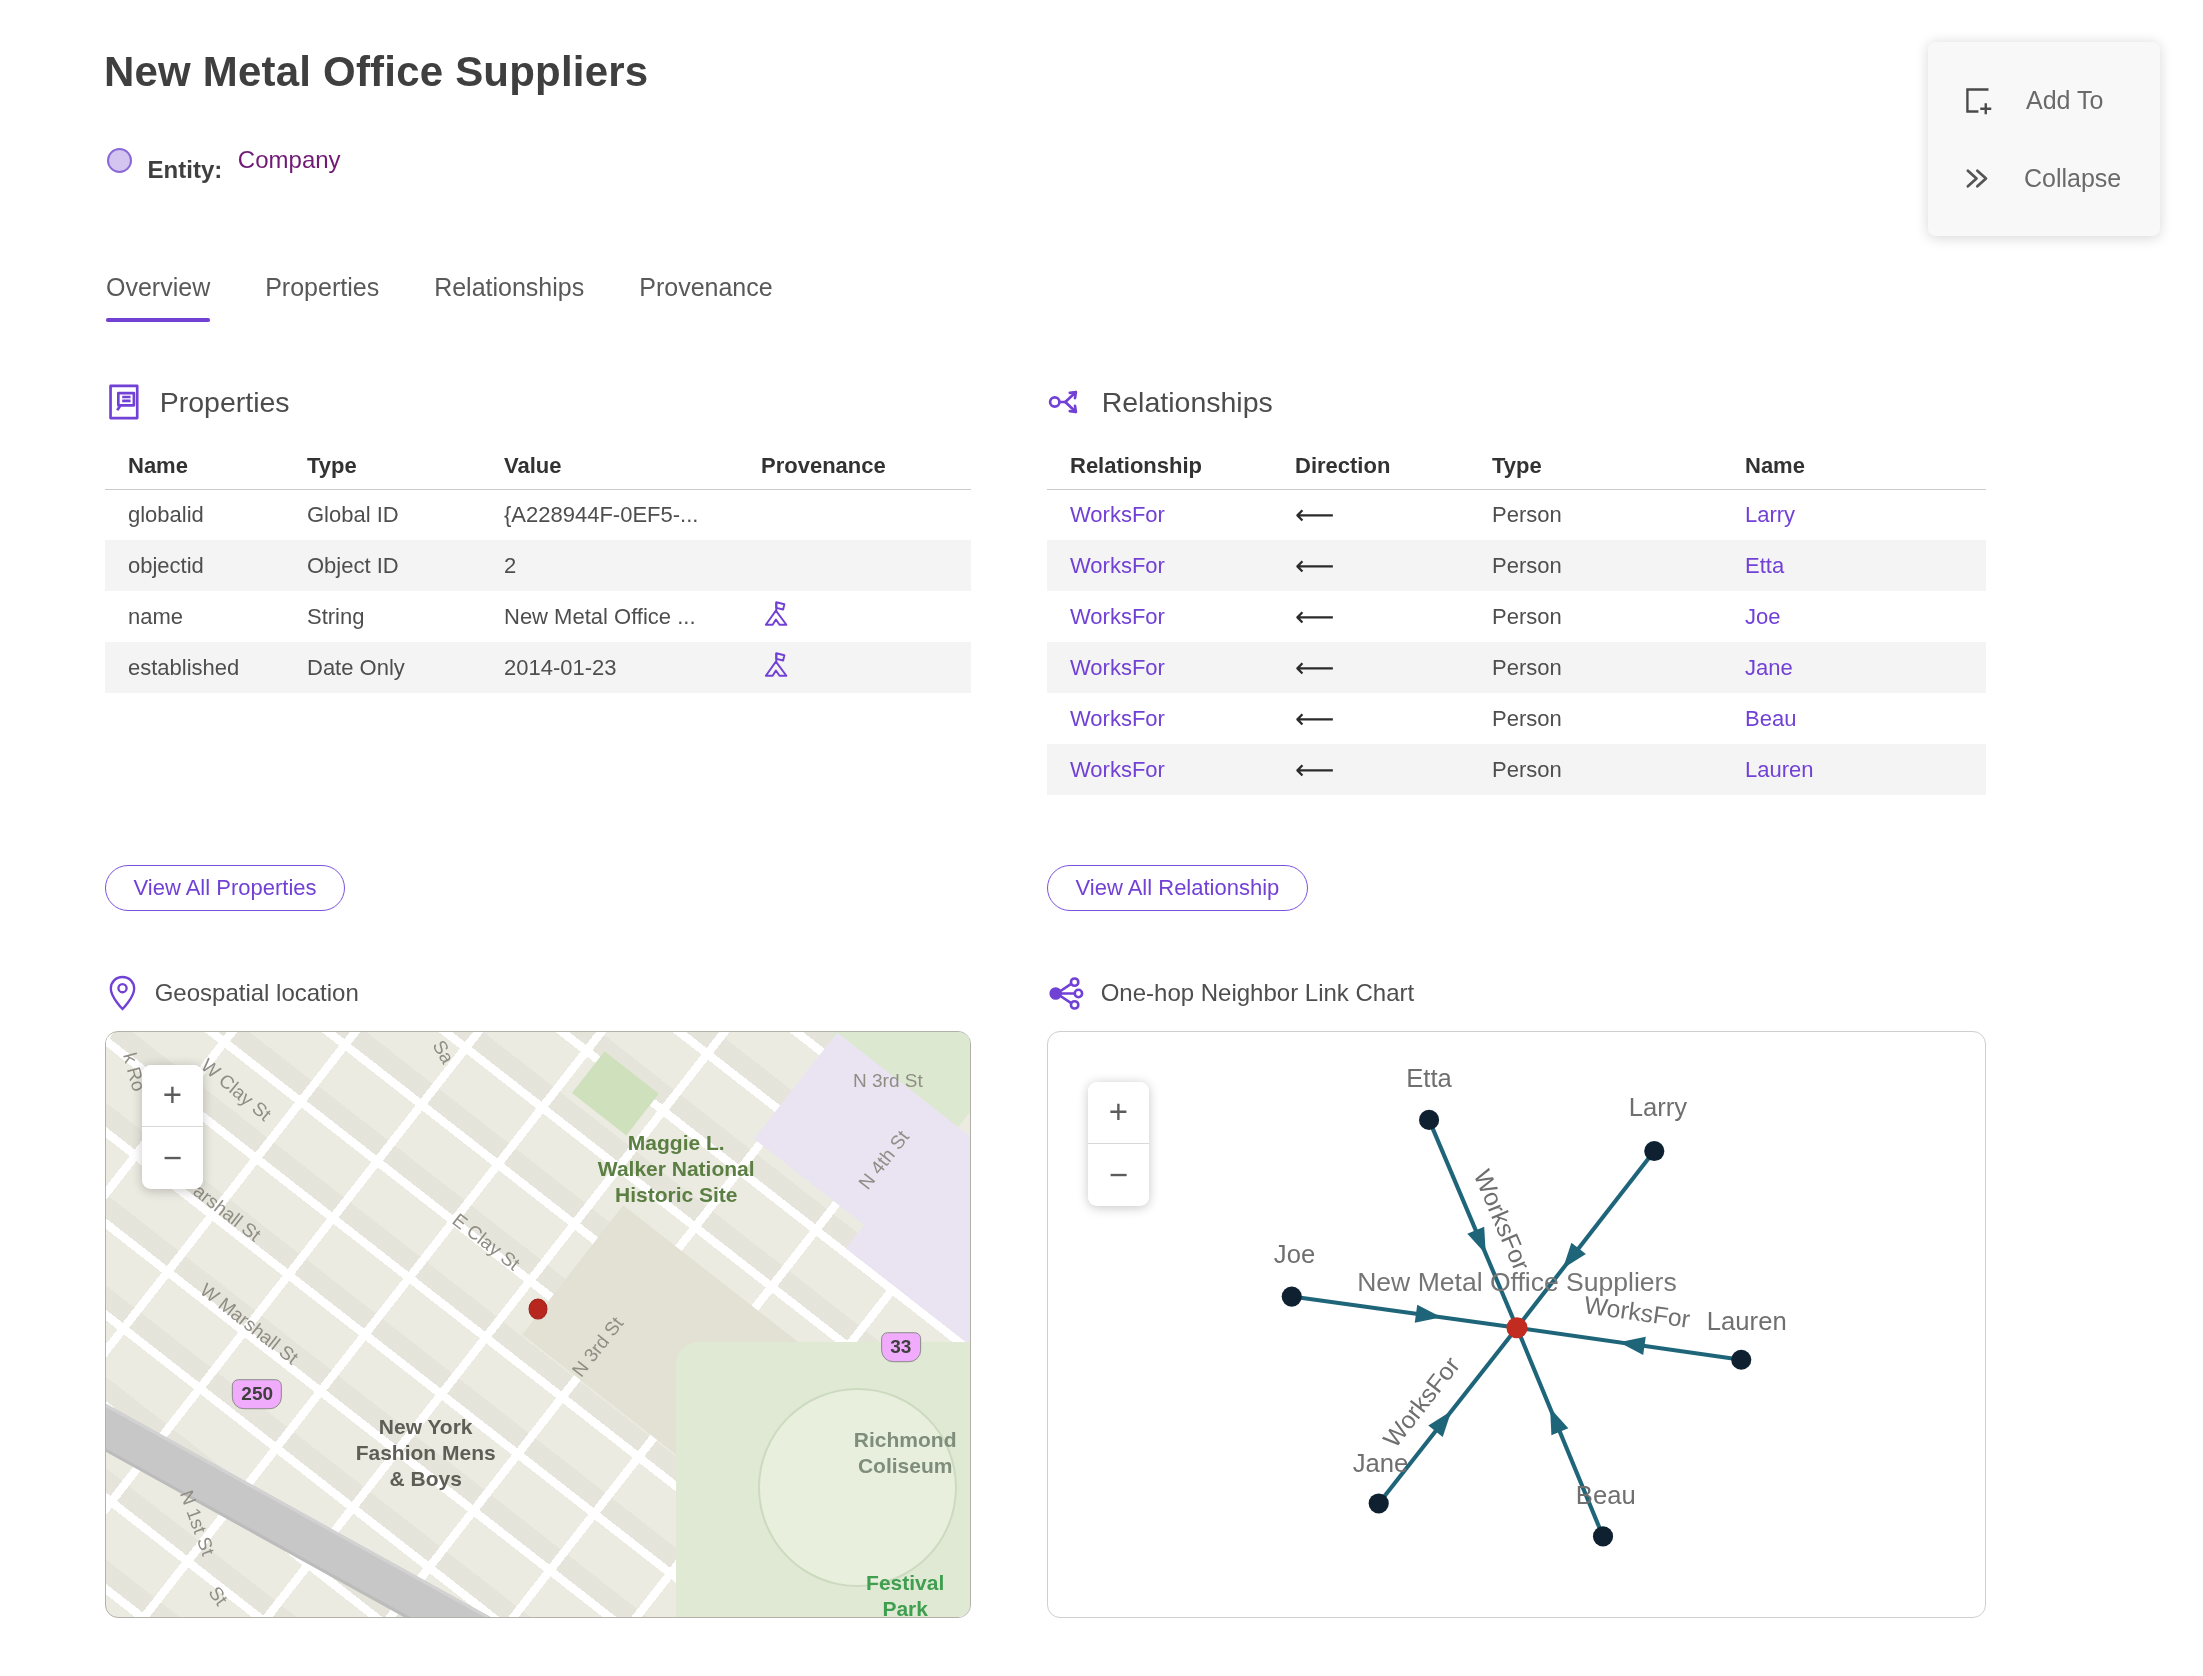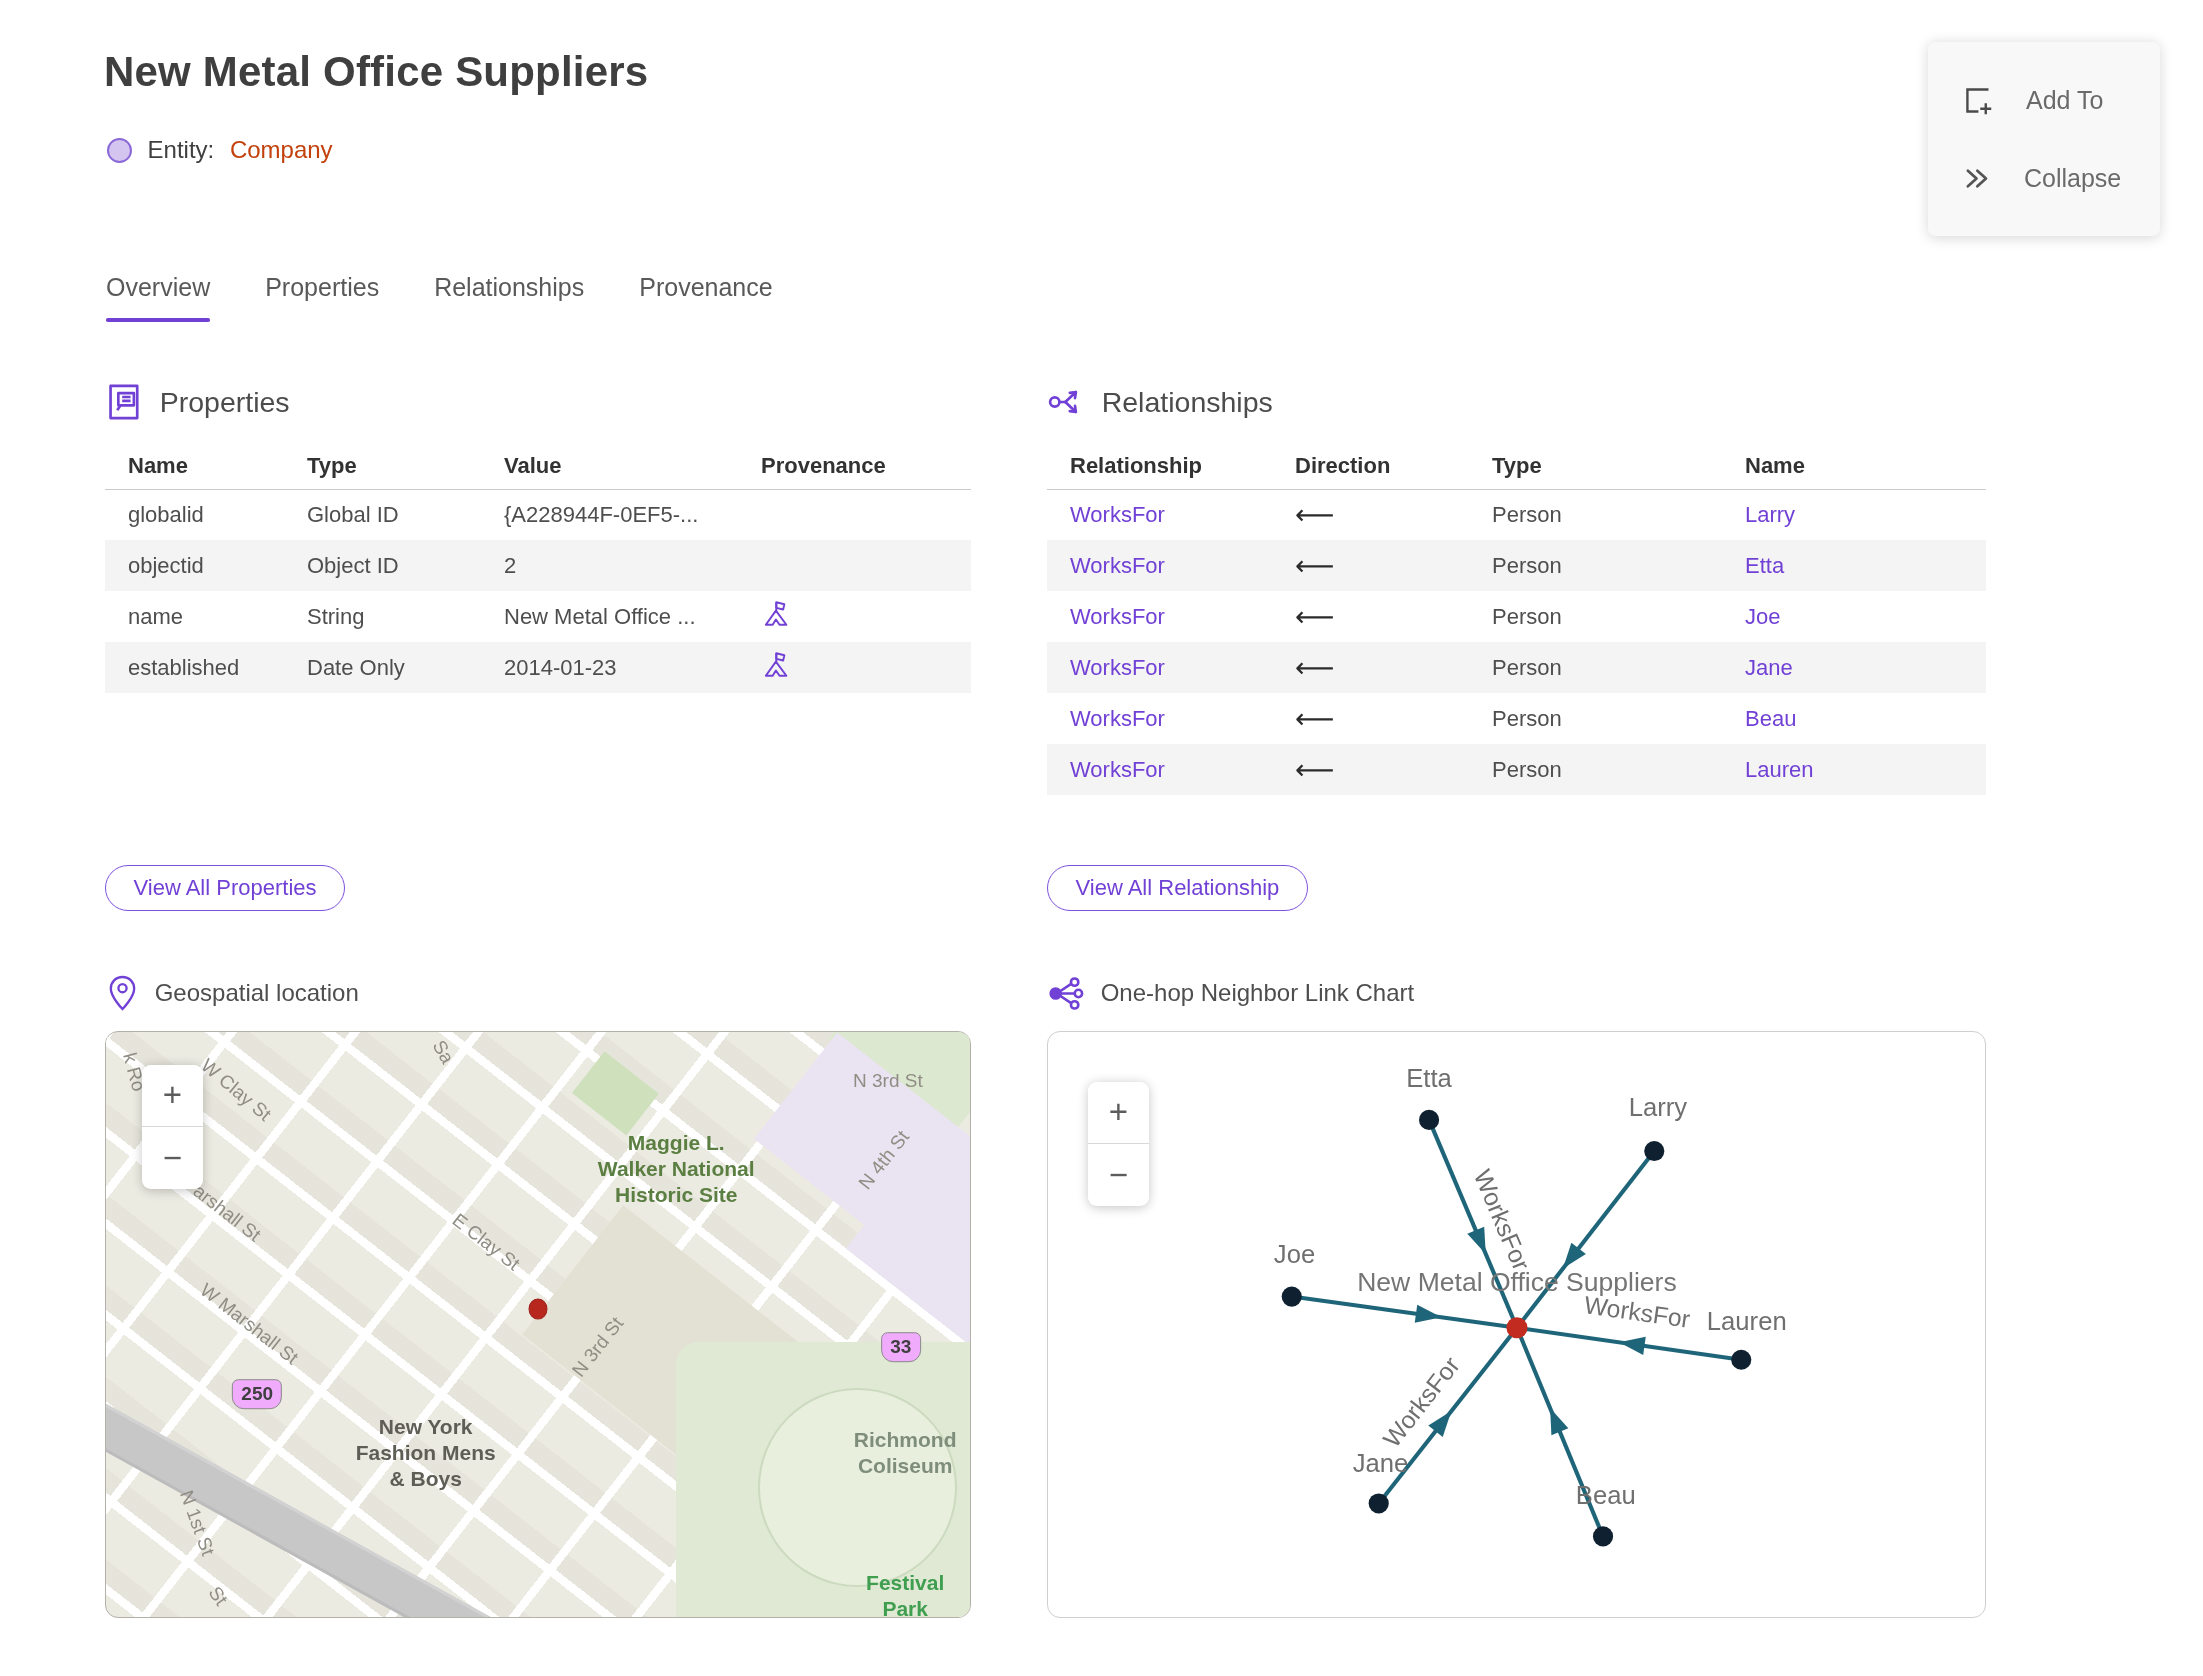--- a/index.html
+++ b/index.html
@@ -4,22 +4,22 @@
 <style>
   * { margin:0; padding:0; box-sizing:border-box; }
   html,body { background:#ffffff; }
   body { font-family:"Liberation Sans", sans-serif; color:#4e4e4e; }
   .page { position:relative; width:2204px; height:1677px; background:#fff; overflow:hidden; }
 
   
   .page-title { position:absolute; left:104px; top:48px; font-size:42px; font-weight:700; color:#3f3f3f; letter-spacing:0.2px; }
   .entity-row { position:absolute; left:107px; top:136px; display:flex; align-items:center; gap:15.6px; font-size:24px; }
   .entity-dot { width:25px; height:25px; border-radius:50%; background:#d4c4f0; border:2.8px solid #8a68d8; }
-  .entity-label { font-weight:400; color:#3f3f3f; }
-  .entity-type { color:#c2410c; }
+  .entity-label { font-weight:700; color:#3f3f3f;margin-top:20px; }
+  .entity-type { color:#701a75; }
 
   
   .actions-panel { position:absolute; left:1928px; top:42px; width:232px; height:194px; background:#f8f8f8;
     border-radius:7.3px; box-shadow:0 1.8px 13px rgba(0,0,0,.16); display:flex; flex-direction:column; justify-content:space-around; padding:18.4px 0 18.4px 33px; }
   .action-row { display:flex; align-items:center; gap:32px; font-size:25px; color:#6a6a6a; cursor:pointer; }
   .action-row svg { flex:0 0 auto; }
 
   
   .tabs { position:absolute; left:106px; top:273px; display:flex; gap:55px; }
   .tab { font-size:25px; color:#595959; padding-bottom:20px; position:relative; cursor:pointer; }

